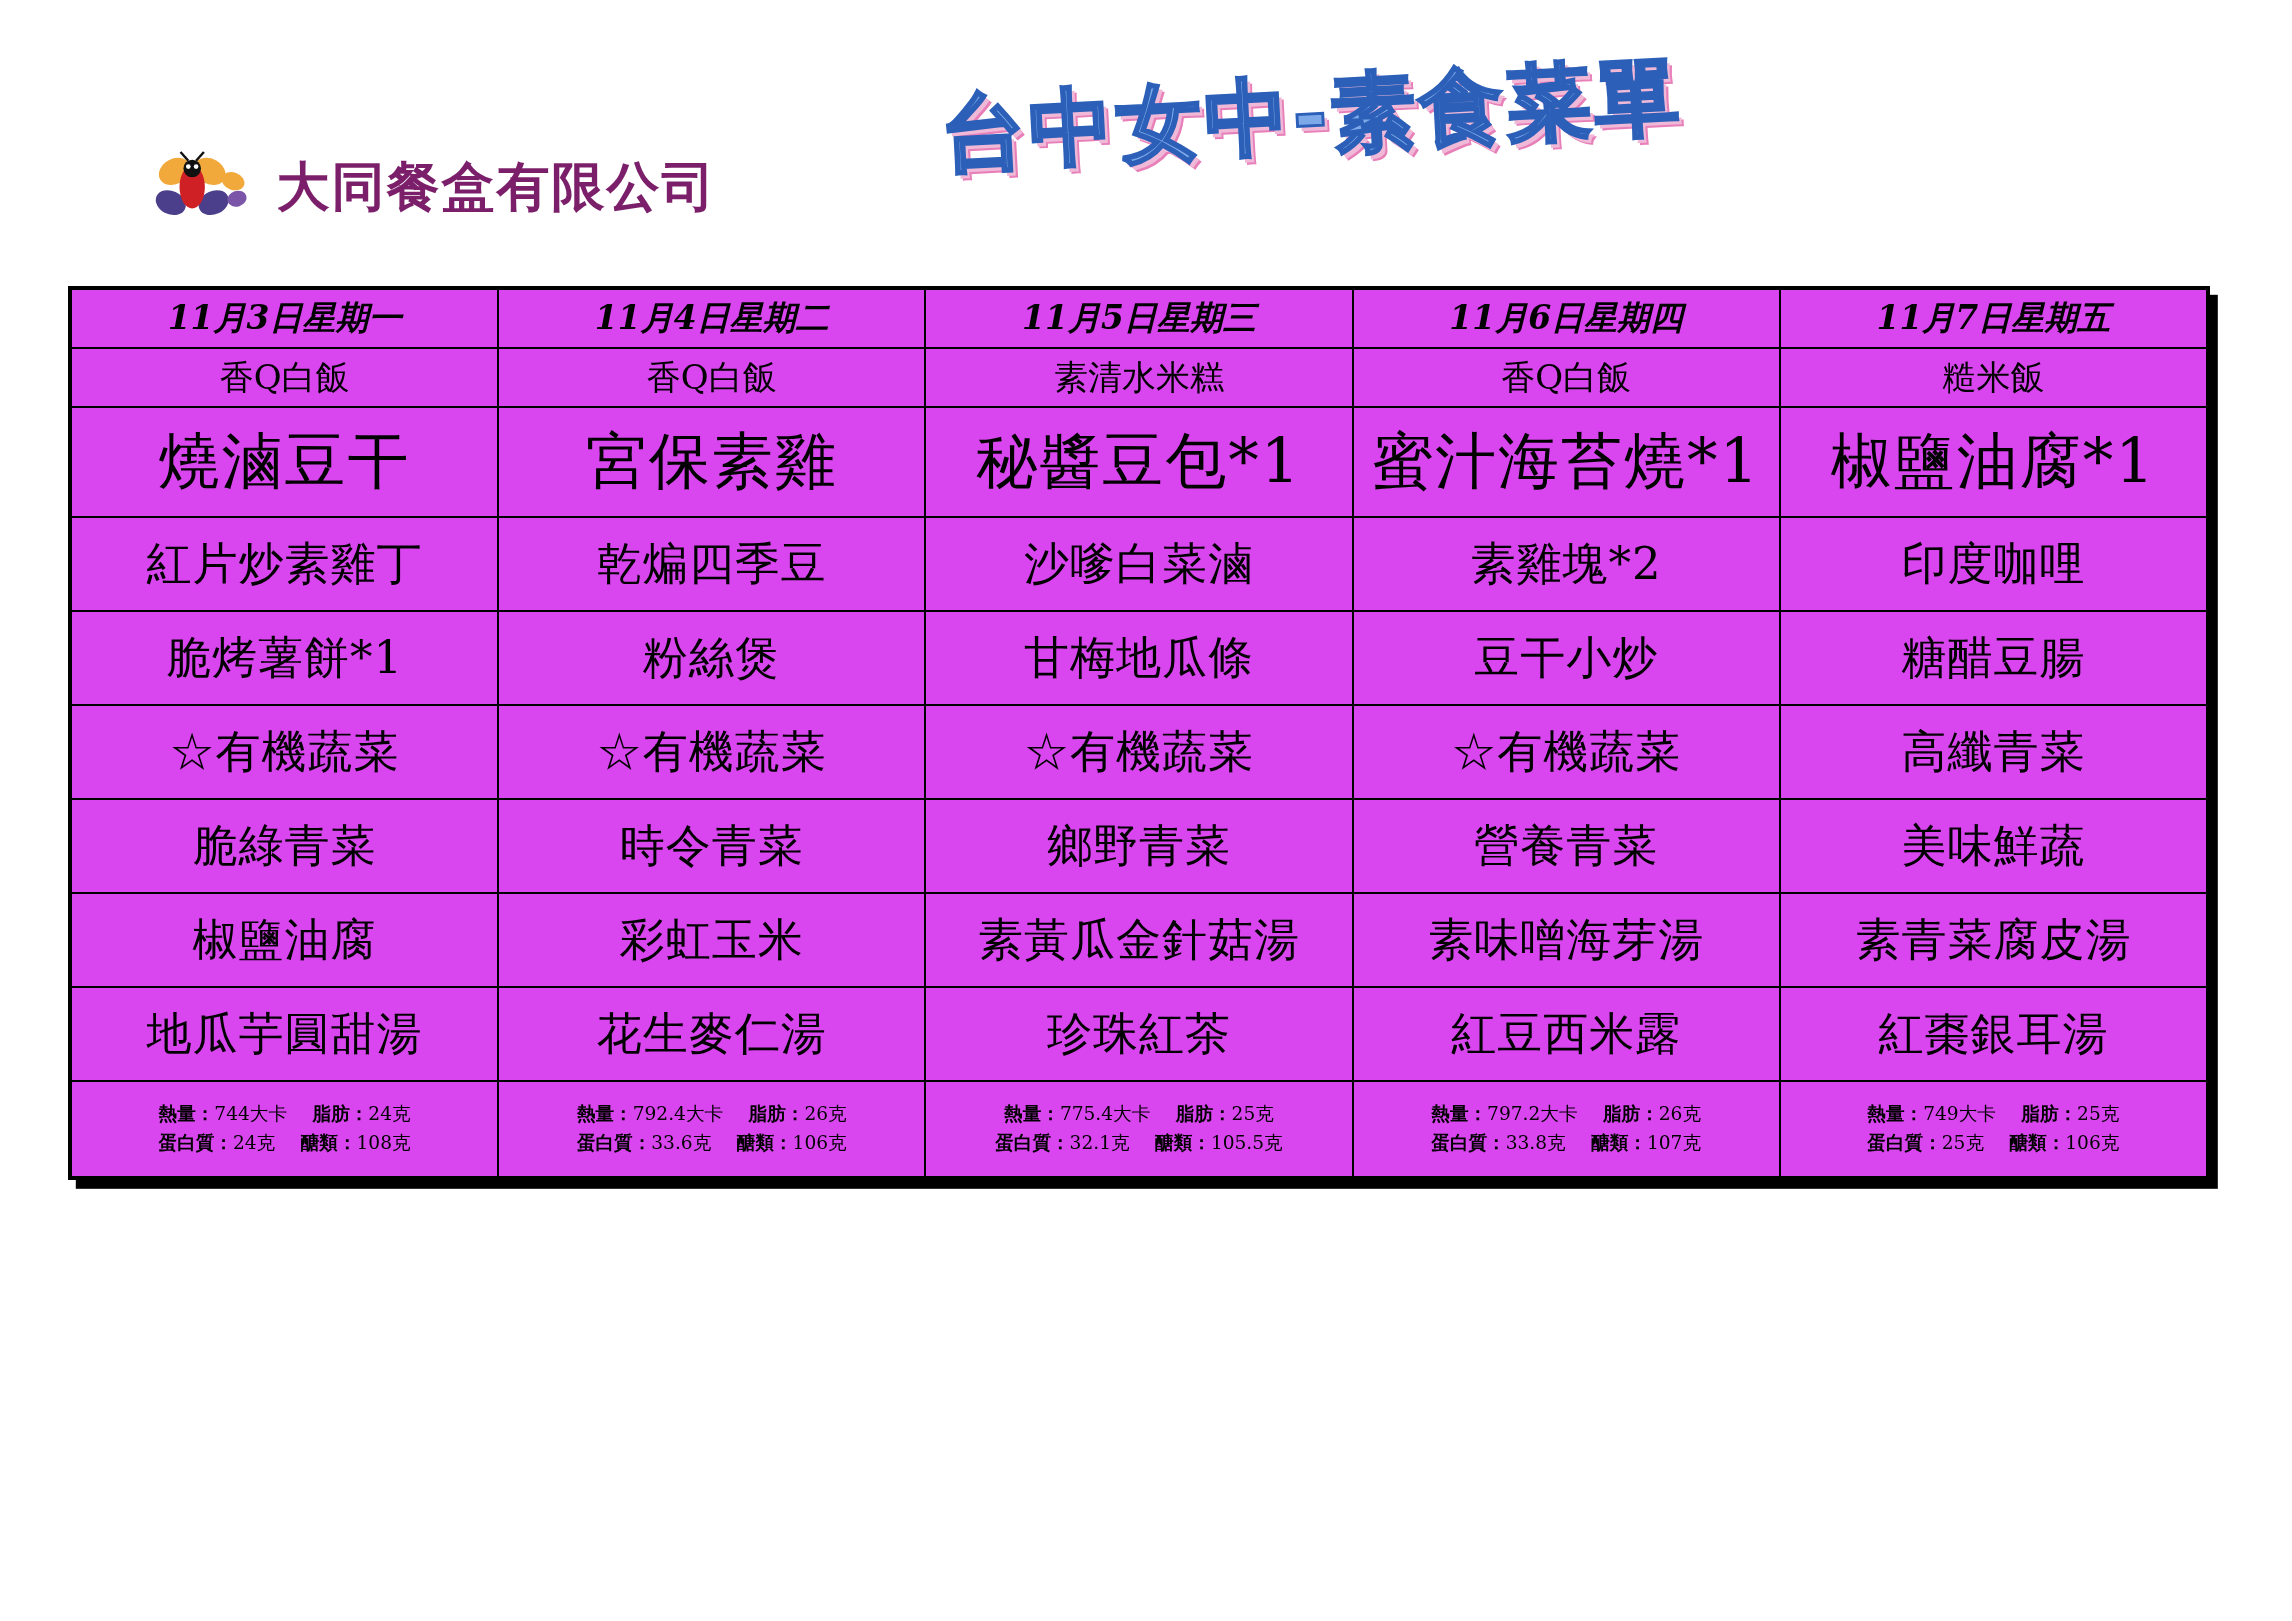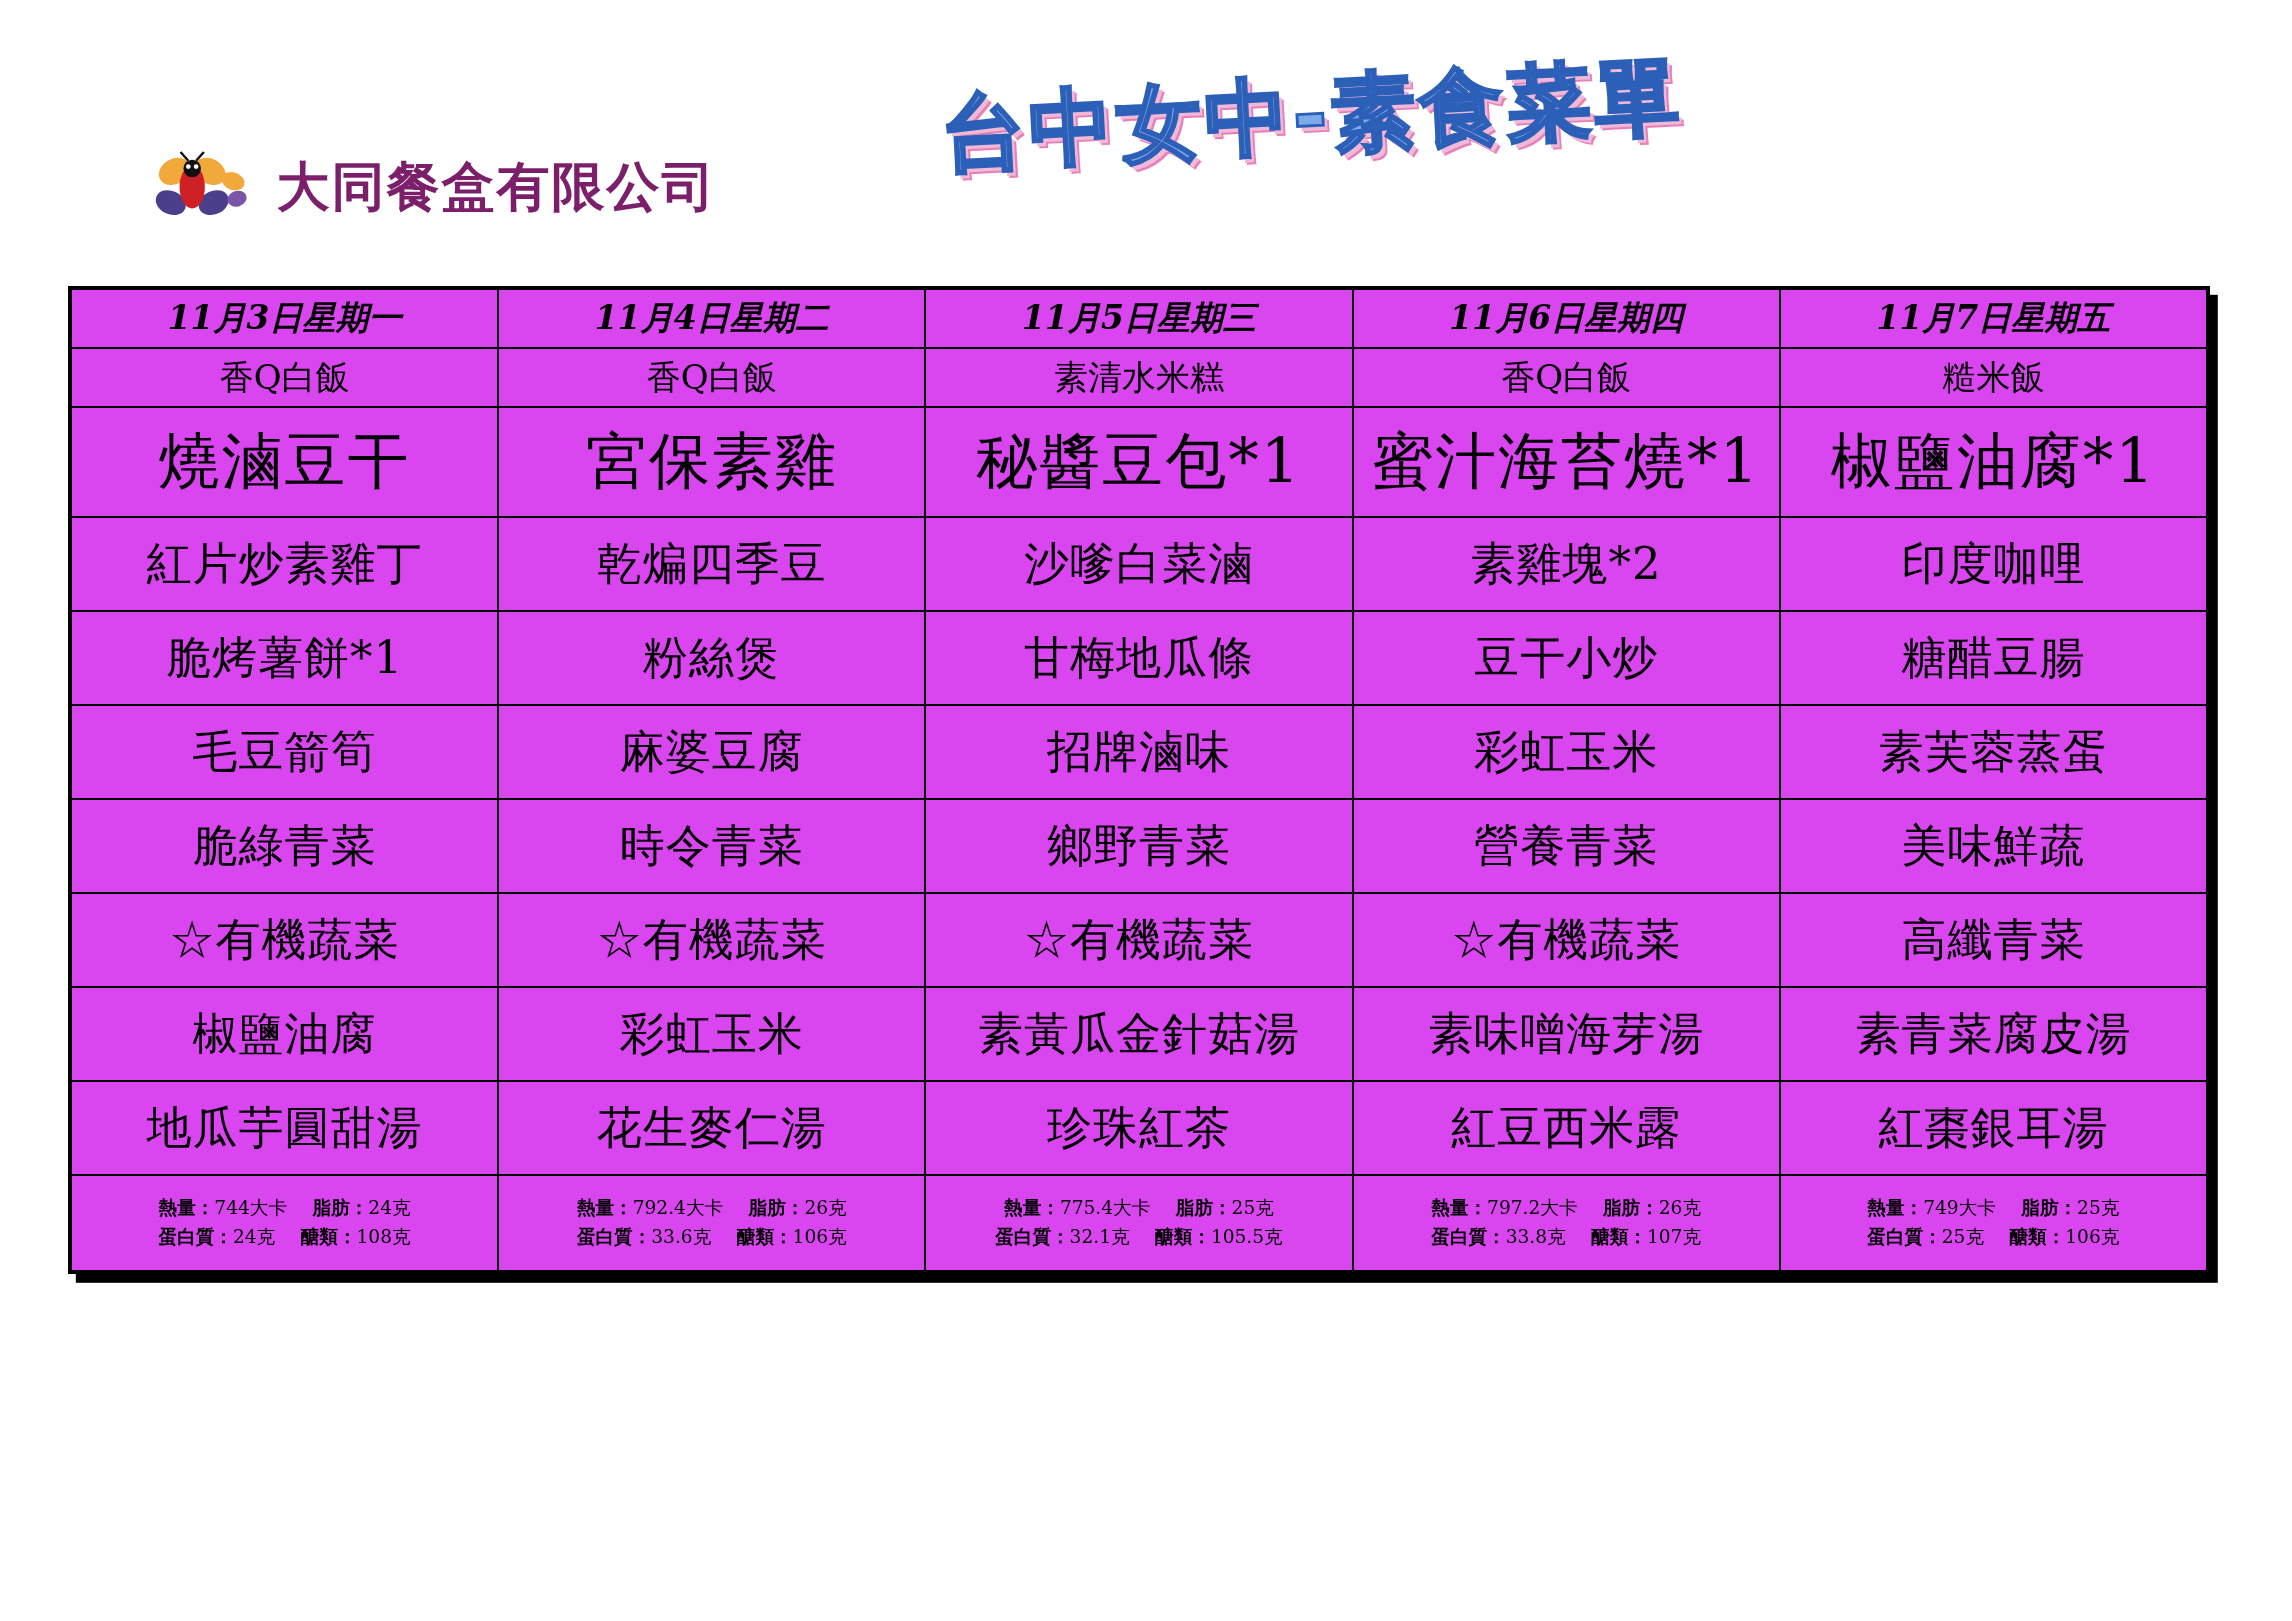--- a/index.html
+++ b/index.html
@@ -186,41 +186,34 @@
       <td class="dish-cell">印度咖哩</td>
     </tr>
     <tr>
       <td class="dish-cell">脆烤薯餅*1</td>
       <td class="dish-cell">粉絲煲</td>
       <td class="dish-cell">甘梅地瓜條</td>
       <td class="dish-cell">豆干小炒</td>
       <td class="dish-cell">糖醋豆腸</td>
     </tr>
     <tr>
-      <td class="dish-cell">毛豆箭筍</td>
-      <td class="dish-cell">麻婆豆腐</td>
-      <td class="dish-cell">招牌滷味</td>
-      <td class="dish-cell">彩虹玉米</td>
-      <td class="dish-cell">素芙蓉蒸蛋</td>
+      <td class="dish-cell">☆有機蔬菜</td>
+      <td class="dish-cell">☆有機蔬菜</td>
+      <td class="dish-cell">☆有機蔬菜</td>
+      <td class="dish-cell">☆有機蔬菜</td>
+      <td class="dish-cell">高纖青菜</td>
     </tr>
     <tr>
       <td class="dish-cell">脆綠青菜</td>
       <td class="dish-cell">時令青菜</td>
       <td class="dish-cell">鄉野青菜</td>
       <td class="dish-cell">營養青菜</td>
       <td class="dish-cell">美味鮮蔬</td>
     </tr>
     <tr>
-      <td class="dish-cell">☆有機蔬菜</td>
-      <td class="dish-cell">☆有機蔬菜</td>
-      <td class="dish-cell">☆有機蔬菜</td>
-      <td class="dish-cell">☆有機蔬菜</td>
-      <td class="dish-cell">高纖青菜</td>
-    </tr>
-    <tr>
       <td class="dish-cell">椒鹽油腐</td>
       <td class="dish-cell">彩虹玉米</td>
       <td class="dish-cell">素黃瓜金針菇湯</td>
       <td class="dish-cell">素味噌海芽湯</td>
       <td class="dish-cell">素青菜腐皮湯</td>
     </tr>
     <tr>
       <td class="dish-cell">地瓜芋圓甜湯</td>
       <td class="dish-cell">花生麥仁湯</td>
       <td class="dish-cell">珍珠紅茶</td>

